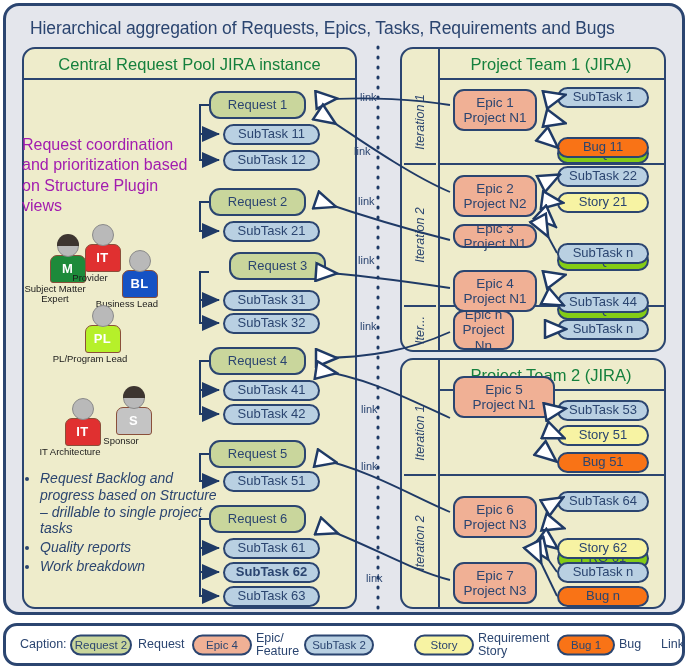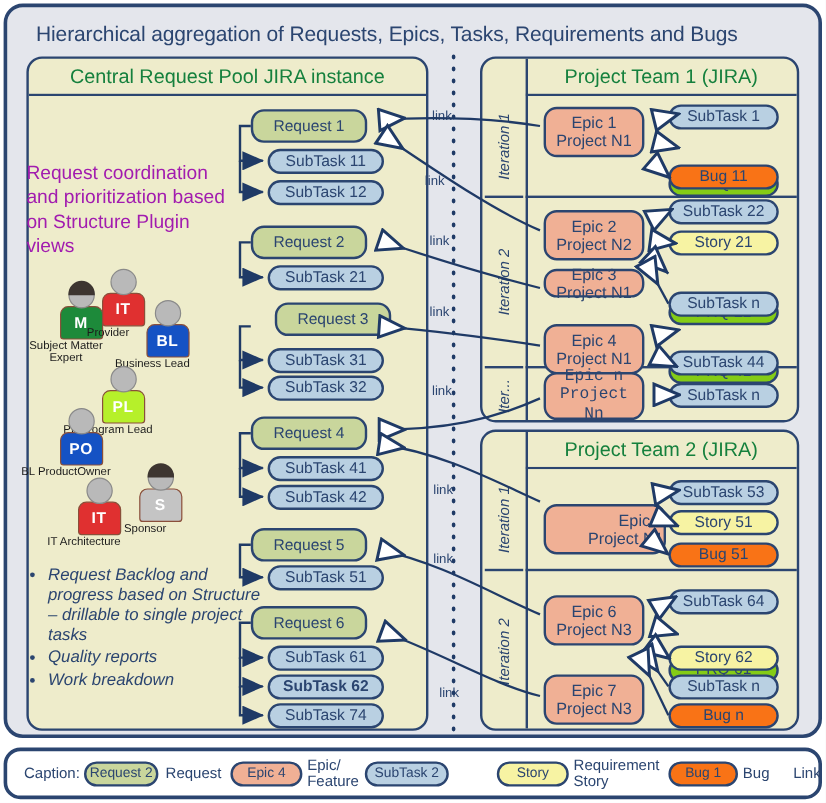--- a/index.html
+++ b/index.html
@@ -139,25 +139,20 @@
   <div class="person" style="left:110px;top:250px;">
     <div class="head"></div>
     <div class="body" style="background:#1552c4;">BL</div>
     <div class="plabel">Business Lead</div>
   </div>
   <div class="person" style="left:73px;top:305px;">
     <div class="head"></div>
     <div class="body" style="background:#b6f02a;">PL</div>
     <div class="plabel">PL/Program Lead</div>
   </div>
-  <div class="person" style="left:38px;top:340px;">
-    <div class="head"></div>
-    <div class="body" style="background:#1552c4;">PO</div>
-    <div class="plabel">BL ProductOwner</div>
-  </div>
   <div class="person" style="left:104px;top:387px;">
     <div class="head">
         <div class="hair"></div>
       </div>
     <div class="body" style="background:#c4c4c4;">S</div>
     <div class="plabel">Sponsor</div>
   </div>
   <div class="person" style="left:53px;top:398px;">
     <div class="head"></div>
     <div class="body" style="background:#e03030;">IT</div>
@@ -184,21 +179,21 @@
   <div class="node n-request" style="left:209px;top:347px;width:97px;height:28px;">Request 4</div>
   <div class="node n-subtask" style="left:223px;top:380px;width:97px;height:21px;">SubTask 41</div>
   <div class="node n-subtask" style="left:223px;top:404px;width:97px;height:21px;">SubTask 42</div>
 
   <div class="node n-request" style="left:209px;top:440px;width:97px;height:28px;">Request 5</div>
   <div class="node n-subtask" style="left:223px;top:471px;width:97px;height:21px;">SubTask 51</div>
 
   <div class="node n-request" style="left:209px;top:505px;width:97px;height:28px;">Request 6</div>
   <div class="node n-subtask" style="left:223px;top:538px;width:97px;height:21px;">SubTask 61</div>
   <div class="node n-subtask" style="left:223px;top:562px;width:97px;height:21px;font-weight:bold;">SubTask 62</div>
-  <div class="node n-subtask" style="left:223px;top:586px;width:97px;height:21px;">SubTask 74</div>
+  <div class="node n-subtask" style="left:223px;top:586px;width:97px;height:21px;">SubTask 63</div>
 
   <div class="panel" id="panel-p1">
     <div class="lane-rail"></div>
     <div class="panel-header">Project Team 1 (JIRA)</div>
     <div class="lane" style="top:31px;height:83px;border-top:none;">
       <div class="lane-label">Iteration 1</div>
     </div>
     <div class="lane" style="top:114px;height:142px;">
       <div class="lane-label">Iteration 2</div>
     </div>
@@ -218,21 +213,21 @@
     <span>Project N2</span>
   </div>
   <div class="node n-epic" style="left:453px;top:224px;width:84px;height:24px;">
     <span>Epic 3</span>
     <span>Project N1</span>
   </div>
   <div class="node n-epic" style="left:453px;top:270px;width:84px;height:42px;">
     <span>Epic 4</span>
     <span>Project N1</span>
   </div>
-  <div class="node n-epic" style="left:453px;top:310px;width:84px;height:40px;font-family:Liberation Mono, monospace;">
+  <div class="node n-epic" style="left:453px;top:310px;width:61px;height:40px;">
     <span>Epic n</span>
     <span>Project Nn</span>
   </div>
 
   <div class="node n-subtask" style="left:557px;top:87px;width:92px;height:21px;">SubTask 1</div>
   <div class="node n-prq" style="left:557px;top:111px;width:92px;height:21px;">PRQ 11</div>
   <div class="node n-bug" style="left:557px;top:137px;width:92px;height:21px;">Bug 11</div>
   <div class="node n-subtask" style="left:557px;top:166px;width:92px;height:21px;">SubTask 22</div>
   <div class="node n-story" style="left:557px;top:192px;width:92px;height:21px;">Story 21</div>
   <div class="node n-prq" style="left:557px;top:218px;width:92px;height:21px;">PRQ 21</div>
@@ -246,21 +241,21 @@
     <div class="panel-header">Project Team 2 (JIRA)</div>
     <div class="lane" style="top:31px;height:83px;border-top:none;">
       <div class="lane-label">Iteration 1</div>
     </div>
     <div class="lane" style="top:114px;height:135px;">
       <div class="lane-label">Iteration 2</div>
     </div>
     <div class="lane-sep" style="top:114px;"></div>
   </div>
 
-  <div class="node n-epic" style="left:453px;top:420px;width:102px;height:42px;align-items:flex-end;">
+  <div class="node n-epic" style="left:453px;top:376px;width:102px;height:42px;">
     <span>Epic 5</span>
     <span>Project N1</span>
   </div>
   <div class="node n-epic" style="left:453px;top:496px;width:84px;height:42px;">
     <span>Epic 6</span>
     <span>Project N3</span>
   </div>
   <div class="node n-epic" style="left:453px;top:562px;width:84px;height:42px;">
     <span>Epic 7</span>
     <span>Project N3</span>

